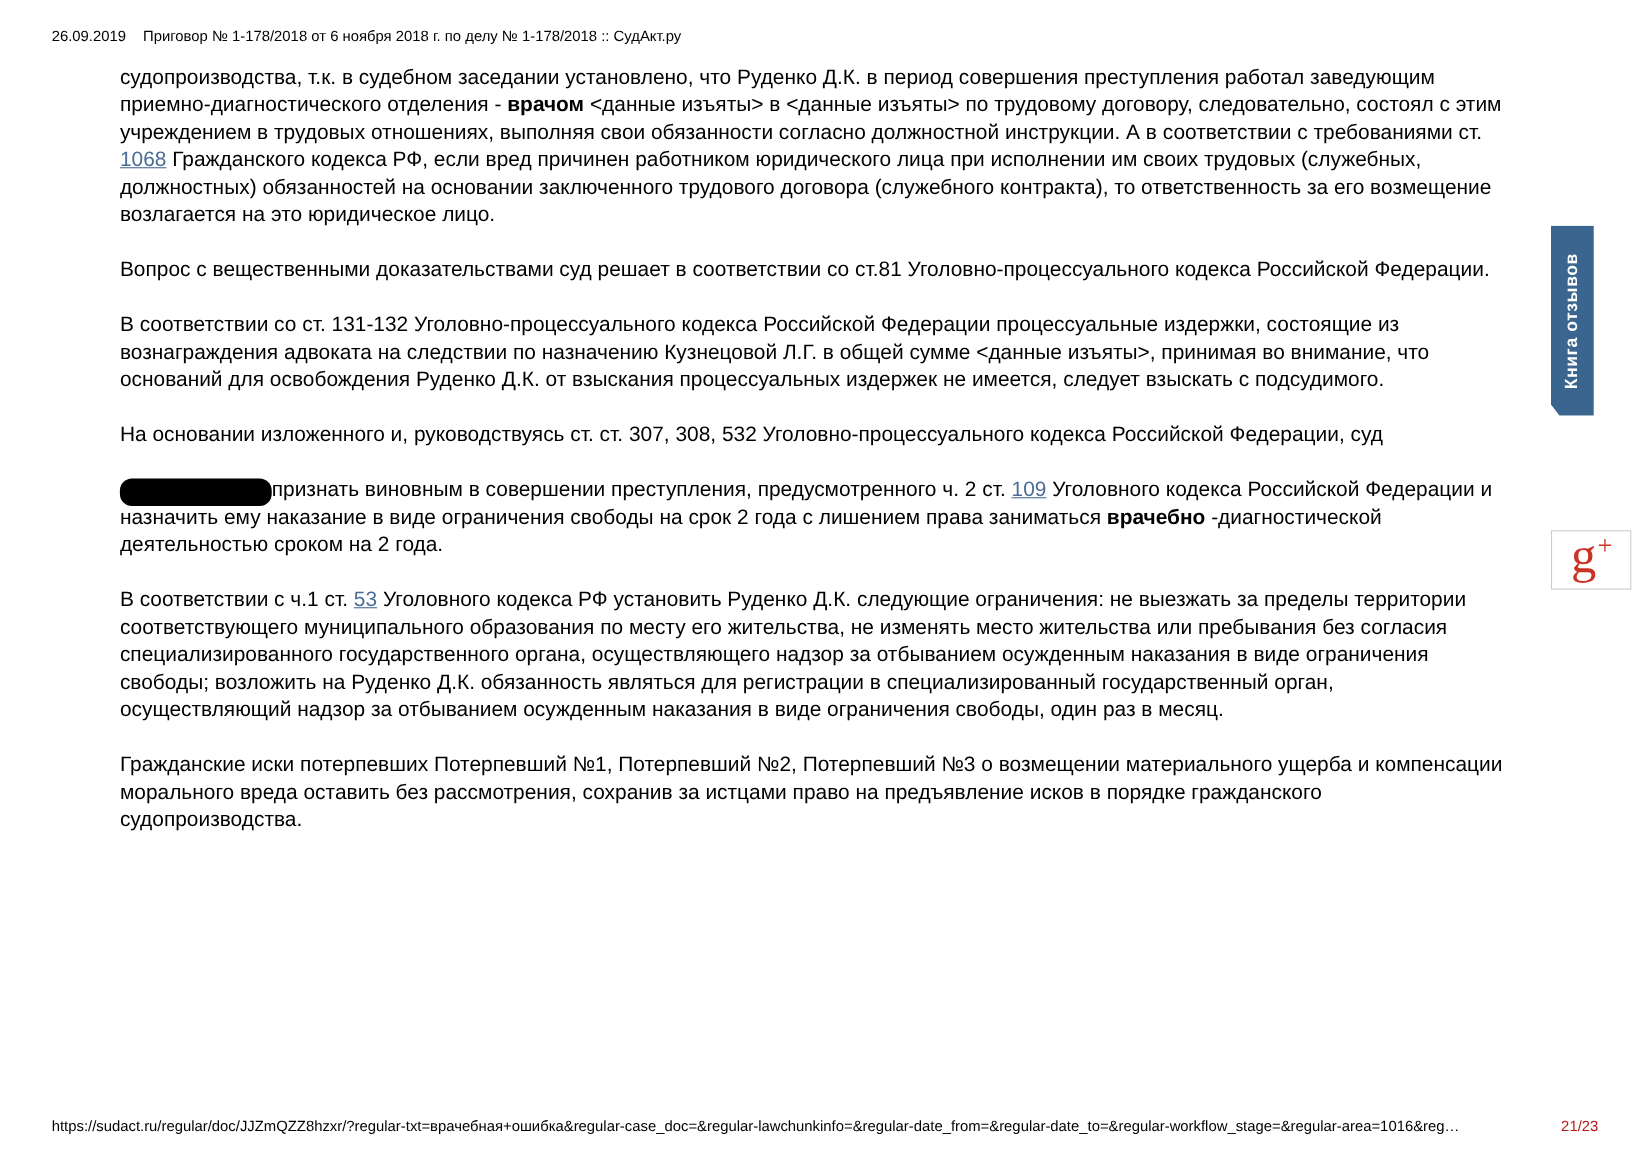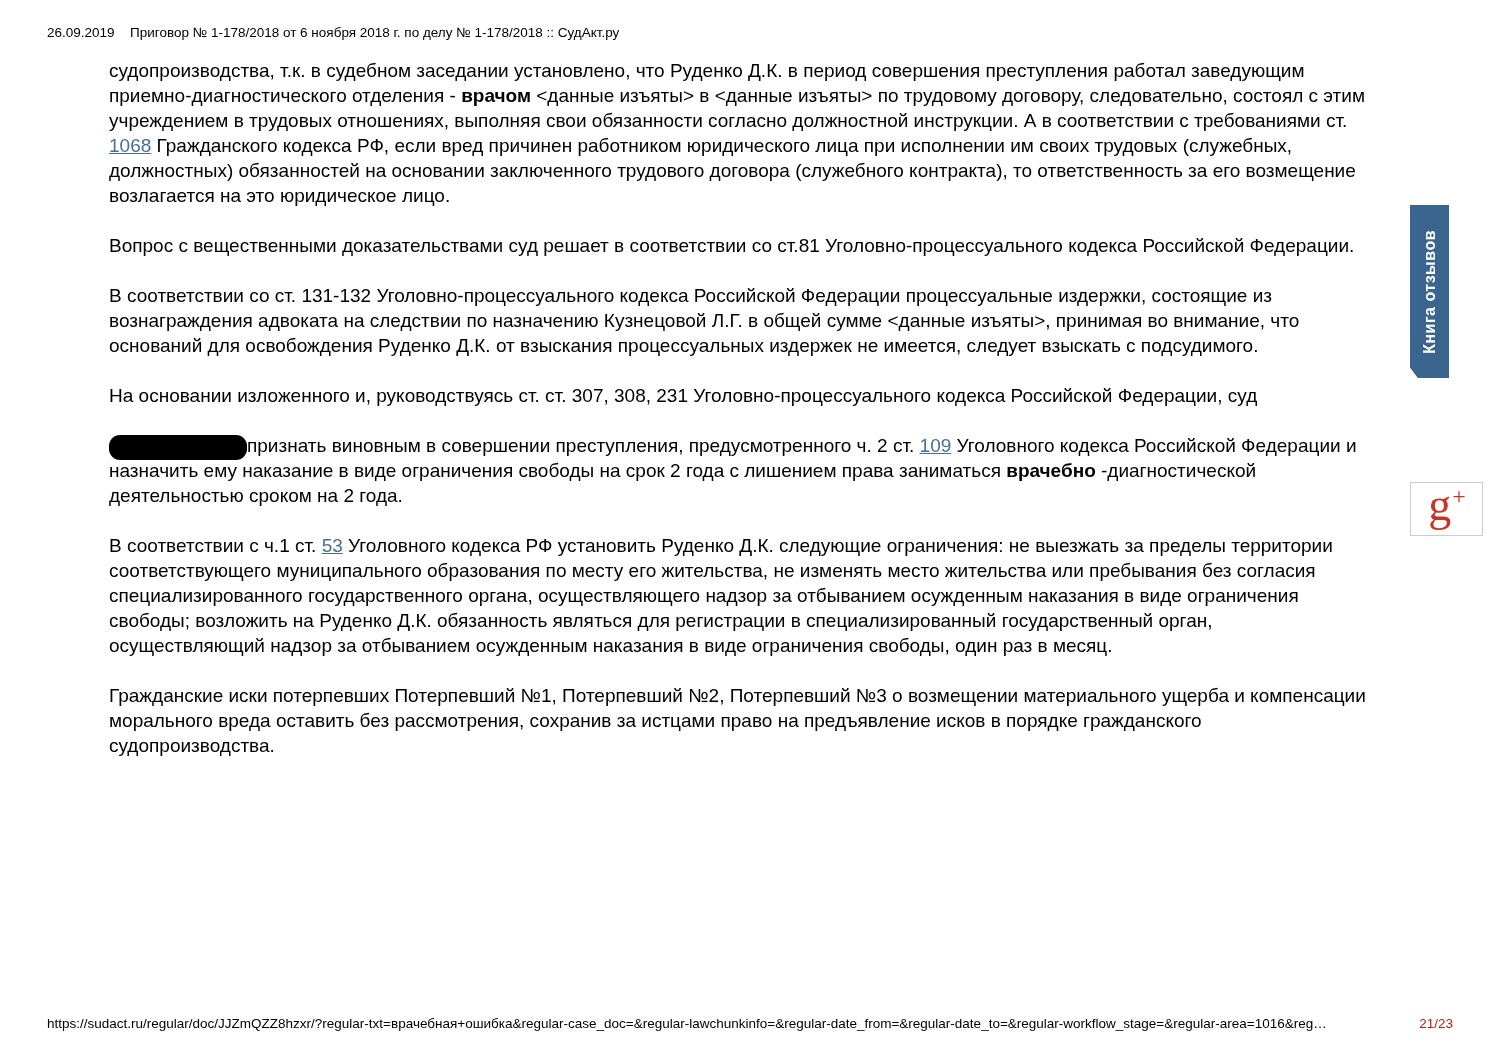--- a/index.html
+++ b/index.html
@@ -72,21 +72,21 @@
 </head>
 <body>
 
 <div class="hdr-date">26.09.2019</div>
 <div class="hdr-title">Приговор № 1-178/2018 от 6 ноября 2018 г. по делу № 1-178/2018 :: СудАкт.ру</div>
 
 <div class="doc">
   <p><span>судопроизводства, т.к. в судебном заседании установлено, что Руденко Д.К. в период совершения преступления работал заведующим приемно-диагностического отделения - </span><b>врачом</b><span> &lt;данные изъяты&gt; в &lt;данные изъяты&gt; по трудовому договору, следовательно, состоял с этим учреждением в трудовых отношениях, выполняя свои обязанности согласно должностной инструкции. А в соответствии с требованиями ст. </span><a class="ref" href="#">1068</a><span> Гражданского кодекса РФ, если вред причинен работником юридического лица при исполнении им своих трудовых (служебных, должностных) обязанностей на основании заключенного трудового договора (служебного контракта), то ответственность за его возмещение возлагается на это юридическое лицо.</span></p>
   <p><span>Вопрос с вещественными доказательствами суд решает в соответствии со ст.81 Уголовно-процессуального кодекса Российской Федерации.</span></p>
   <p><span>В соответствии со ст. 131-132 Уголовно-процессуального кодекса Российской Федерации процессуальные издержки, состоящие из вознаграждения адвоката на следствии по назначению Кузнецовой Л.Г. в общей сумме &lt;данные изъяты&gt;, принимая во внимание, что оснований для освобождения Руденко Д.К. от взыскания процессуальных издержек не имеется, следует взыскать с подсудимого.</span></p>
-  <p><span>На основании изложенного и, руководствуясь ст. ст. 307, 308, 231 Уголовно-процессуального кодекса Российской Федерации, суд</span></p>
+  <p><span>На основании изложенного и, руководствуясь ст. ст. 307, 308, 532 Уголовно-процессуального кодекса Российской Федерации, суд</span></p>
   <p><span class="redact" style="width: 138px;"></span><span>признать виновным в совершении преступления, предусмотренного ч. 2 ст. </span><a class="ref" href="#">109</a><span> Уголовного кодекса Российской Федерации и назначить ему наказание в виде ограничения свободы на срок 2 года с лишением права заниматься </span><b>врачебно</b><span> -диагностической деятельностью сроком на 2 года.</span></p>
   <p><span>В соответствии с ч.1 ст. </span><a class="ref" href="#">53</a><span> Уголовного кодекса РФ установить Руденко Д.К. следующие ограничения: не выезжать за пределы территории соответствующего муниципального образования по месту его жительства, не изменять место жительства или пребывания без согласия специализированного государственного органа, осуществляющего надзор за отбыванием осужденным наказания в виде ограничения свободы; возложить на Руденко Д.К. обязанность являться для регистрации в специализированный государственный орган, осуществляющий надзор за отбыванием осужденным наказания в виде ограничения свободы, один раз в месяц.</span></p>
   <p><span>Гражданские иски потерпевших Потерпевший №1, Потерпевший №2, Потерпевший №3 о возмещении материального ущерба и компенсации морального вреда оставить без рассмотрения, сохранив за истцами право на предъявление исков в порядке гражданского судопроизводства.</span></p>
 </div>
 
 <div class="feedback-tab">
   <span class="lbl">Книга отзывов</span>
 </div>
 
 <div class="gplus-box">

